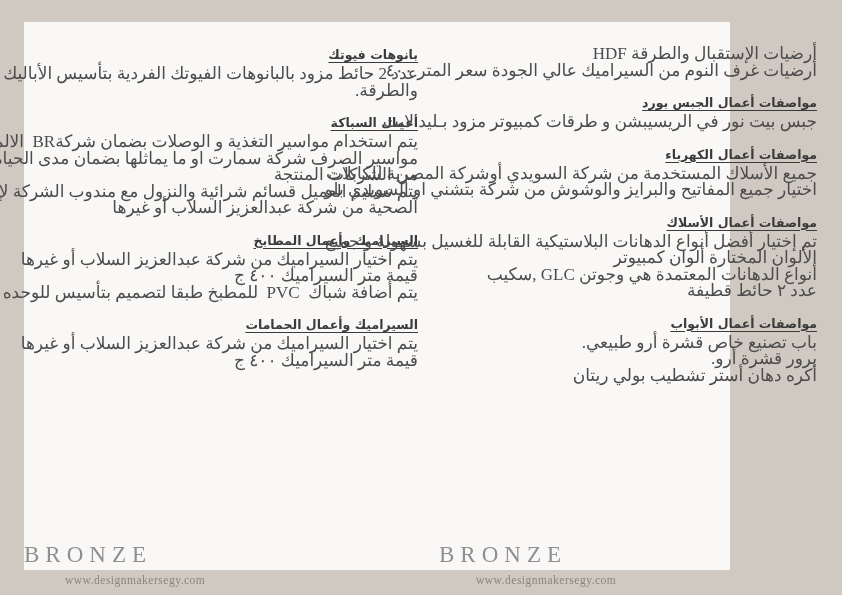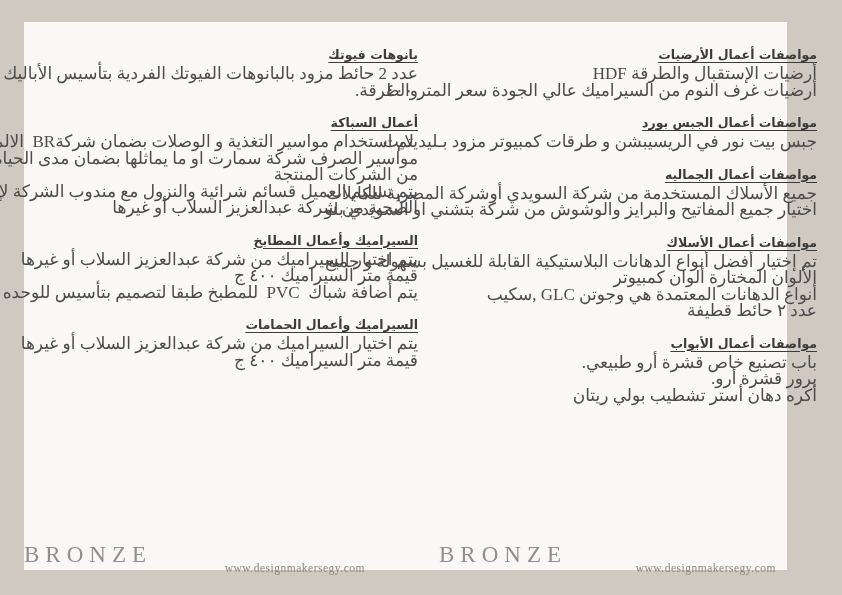--- a/index.html
+++ b/index.html
@@ -15,21 +15,21 @@
   body{
     position:relative;
     width:842px;height:595px;
     background:var(--background,#cfc9c1);
     overflow:hidden;
     font-family:"DejaVu Sans","Liberation Sans",sans-serif;
   }
   .page{
     position:absolute;
     left:24px;top:22px;
-    width:763px;height:548px;
+    width:706px;height:548px;
     background:var(--page,#f9f8f7);
   }
   .col{
     position:absolute;
     top:24px;
     direction:rtl;
     text-align:right;
     color:var(--text,#4c4c4c);
   }
   .col-left{left:4px;width:390px;}
@@ -55,22 +55,22 @@
     bottom:2px;
     font-family:"Liberation Serif","DejaVu Serif",serif;
     font-size:23px;
     letter-spacing:6px;
     color:var(--brand,#8f8f8f);
   }
   .brand-left{left:0;width:394px;}
   .brand-right{left:415px;width:380px;}
   .url{
     position:absolute;
-    top:562px;
-    text-align:right;
+    top:574px;
+    text-align:left;
     font-family:"Liberation Serif","DejaVu Serif",serif;
     font-size:11.5px;
     letter-spacing:0.5px;
     color:var(--url,#8a857e);
   }
   .url-left{left:65px;width:300px;}
   .url-right{left:476px;width:300px;}
 </style>
 </head>
 <body>
@@ -99,30 +99,29 @@
     </div>
     <div class="section">
       <div class="section-title">السيراميك وأعمال الحمامات</div>
       <div class="spec-line">يتم اختيار السيراميك من شركة عبدالعزيز السلاب أو غيرها</div>
       <div class="spec-line">قيمة متر السيراميك ٤٠٠ ج</div>
     </div>
   </div>
 
   <div class="col col-right">
     <div class="section">
-      <div class="section-title">مواصفات أعمال الأرضيات</div>
       <div class="spec-line">أرضيات الإستقبال والطرقة HDF</div>
       <div class="spec-line">أرضيات غرف النوم من السيراميك عالي الجودة سعر المتر ٤٠٠</div>
     </div>
     <div class="section">
       <div class="section-title">مواصفات أعمال الجبس بورد</div>
       <div class="spec-line">جبس بيت نور في الريسيبشن و طرقات كمبيوتر مزود بـليد لايت</div>
     </div>
     <div class="section">
-      <div class="section-title">مواصفات أعمال الجماليه</div>
+      <div class="section-title">مواصفات أعمال الكهرباء</div>
       <div class="spec-line">جميع الأسلاك المستخدمة من شركة السويدي أوشركة المصرية للكابلات</div>
       <div class="spec-line">اختيار جميع المفاتيح والبرايز والوشوش من شركة بتشني او السويدي بلو</div>
     </div>
     <div class="section">
       <div class="section-title">مواصفات أعمال الأسلاك</div>
       <div class="spec-line">تم إختيار أفضل أنواع الدهانات البلاستيكية القابلة للغسيل بسهولة و جميع</div>
       <div class="spec-line">الألوان المختارة ألوان كمبيوتر</div>
       <div class="spec-line">أنواع الدهانات المعتمدة هي وجوتن GLC ,سكيب</div>
       <div class="spec-line">عدد ٢ حائط قطيفة</div>
     </div>

